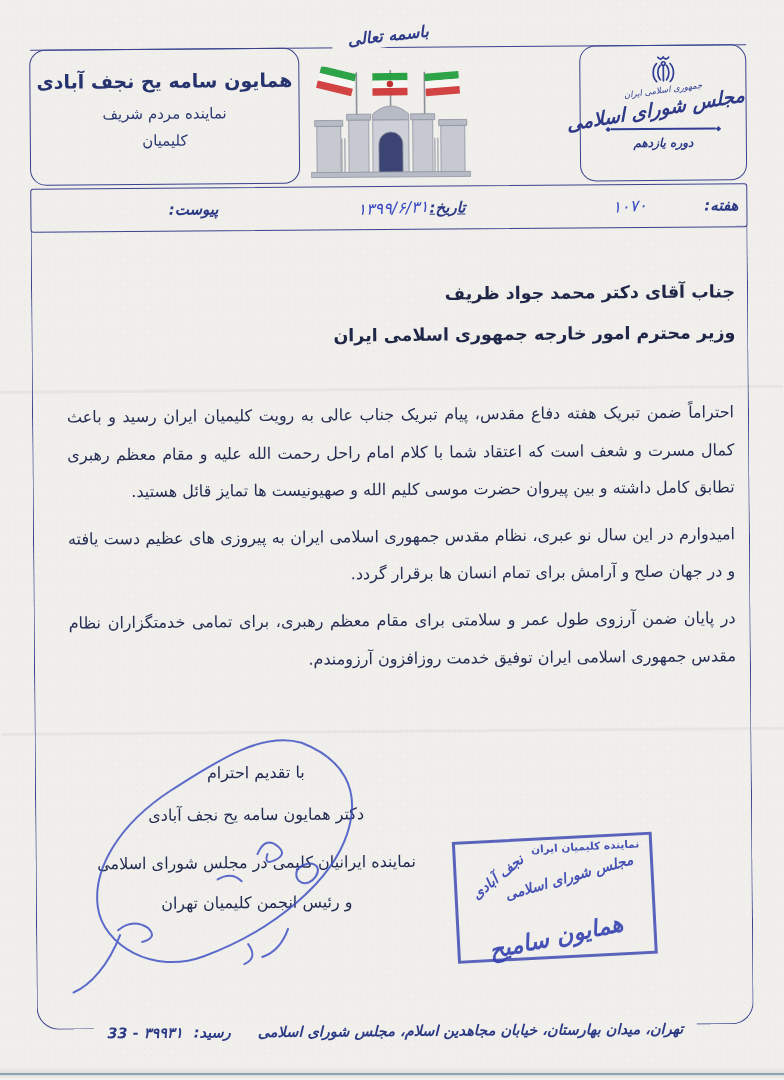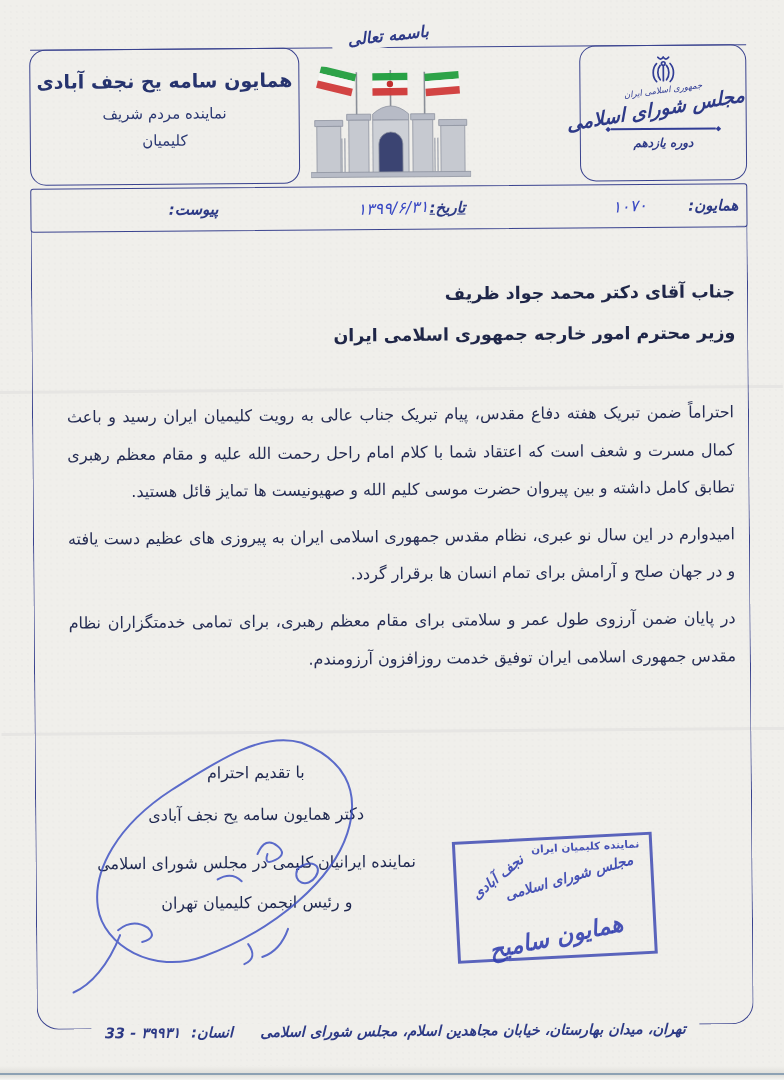--- a/index.html
+++ b/index.html
@@ -152,21 +152,21 @@
       <div class="assembly">مجلس شورای اسلامی</div>
       <div class="orn">
           <span>◆</span>
           <i></i>
           <span>◆</span>
         </div>
       <div class="term">دوره یازدهم</div>
     </div>
 
     <div class="meta">
-      <span class="lbl num-lbl">همایون:</span>
+      <span class="lbl num-lbl">هفته:</span>
       <span class="hand num-val">۱۰۷۰</span>
       <span class="lbl date-lbl">تاریخ:</span>
       <span class="hand date-val">۱۳۹۹/۶/۳۱</span>
       <span class="lbl att-lbl">پیوست:</span>
     </div>
 
     <div class="main-box">
 
       <div class="addressee">
         <div>جناب آقای دکتر محمد جواد ظریف</div>
@@ -181,21 +181,21 @@
 
       <div class="signature-block">
         <div>با تقدیم احترام</div>
         <div class="sig-name">دکتر همایون سامه یح نجف آبادی</div>
         <div class="sig-t1">نماینده ایرانیان کلیمی در مجلس شورای اسلامی</div>
         <div>و رئیس انجمن کلیمیان تهران</div>
       </div>
 
       <div class="footer-text">
         <span>تهران، میدان بهارستان، خیابان مجاهدین اسلام، مجلس شورای اسلامی</span>
-        <span class="ph-l">انسان:</span>
+        <span class="ph-l">رسید:</span>
         <span class="ph-v">۳۹۹۳۱ - 33</span>
       </div>
     </div>
 
     <div class="stamp">
       <div class="stamp-l1">نماینده کلیمیان ایران</div>
       <div class="stamp-l2">مجلس شورای اسلامی</div>
       <div class="stamp-l3">نجف آبادی</div>
       <div class="stamp-l4">همایون سامیح</div>
     </div>

